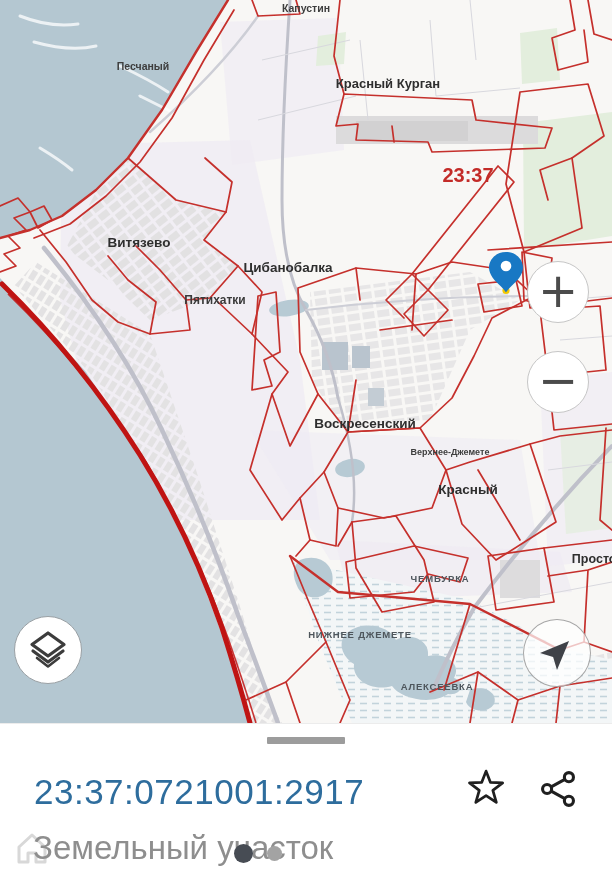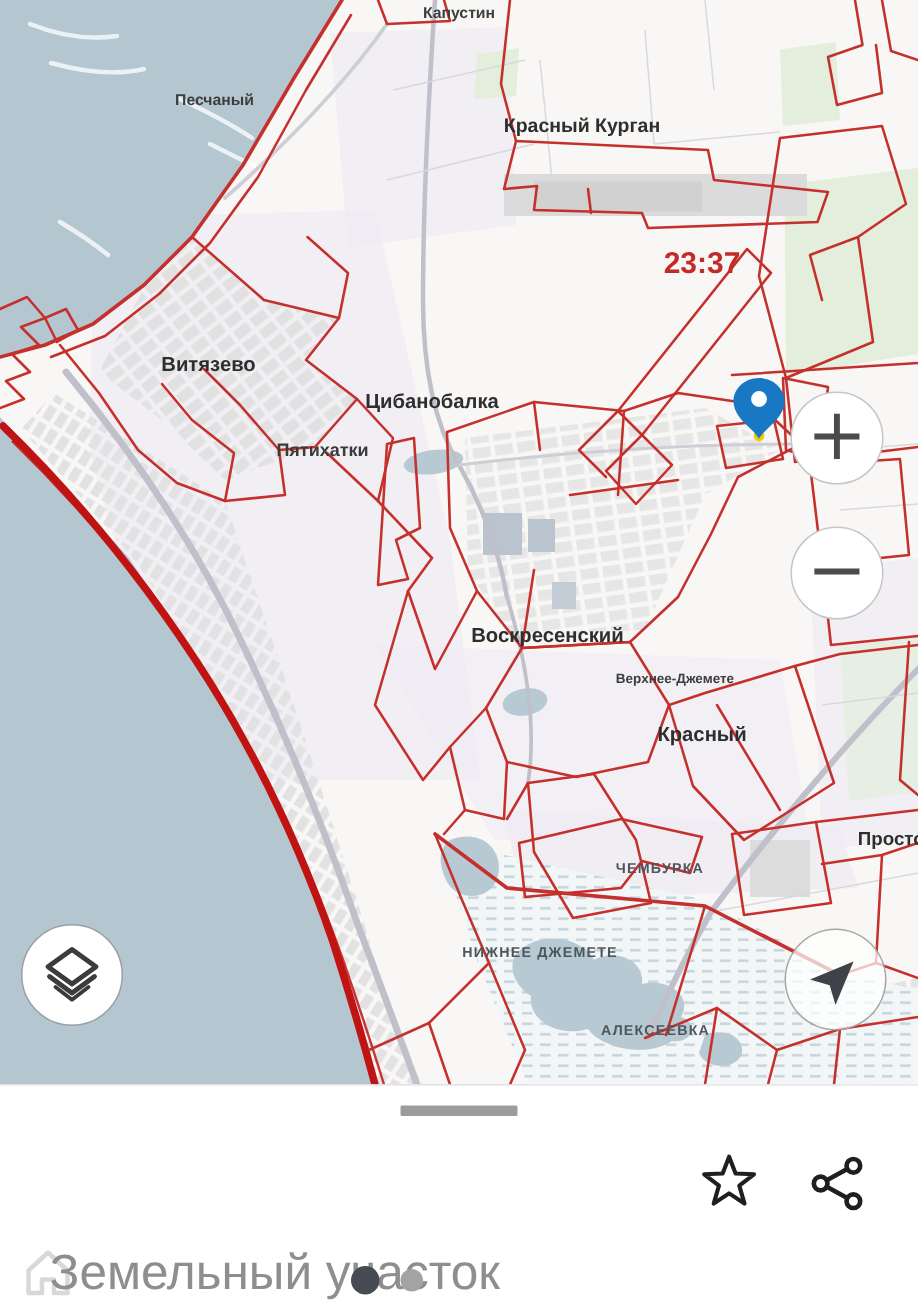--- a/index.html
+++ b/index.html
@@ -233,20 +233,21 @@
     <div class="ctl compass">
       <svg width="44" height="44" viewBox="0 0 44 44">
         <path d="M22,5 L34,34 L22,27.5 L10,34 Z" fill="#3f4248" transform="rotate(45 22 22)"></path>
       </svg>
     </div>
   </div>
 
   <div class="sheet">
     <div class="handle"></div>
 
+    <a class="cad-link">23:37:0721001:2917</a>
 
     <button class="icon-btn fav">
       <svg width="42" height="42" viewBox="0 0 44 44">
         <path d="M22,3.5 L26.7,15.7 L40.1,16.3 L29.4,24.6 L33.2,37.6 L22,30.2 L10.8,37.6 L14.6,24.6 L3.9,16.3 L17.3,15.7 Z" fill="none" stroke="#1f1f1f" stroke-width="3" stroke-linejoin="round" transform="scale(0.96) translate(1,1)"></path>
       </svg>
     </button>
 
     <button class="icon-btn share">
       <svg width="40" height="40" viewBox="0 0 44 44">
         <circle cx="34" cy="9" r="5" fill="none" stroke="#1f1f1f" stroke-width="3.4"></circle>

